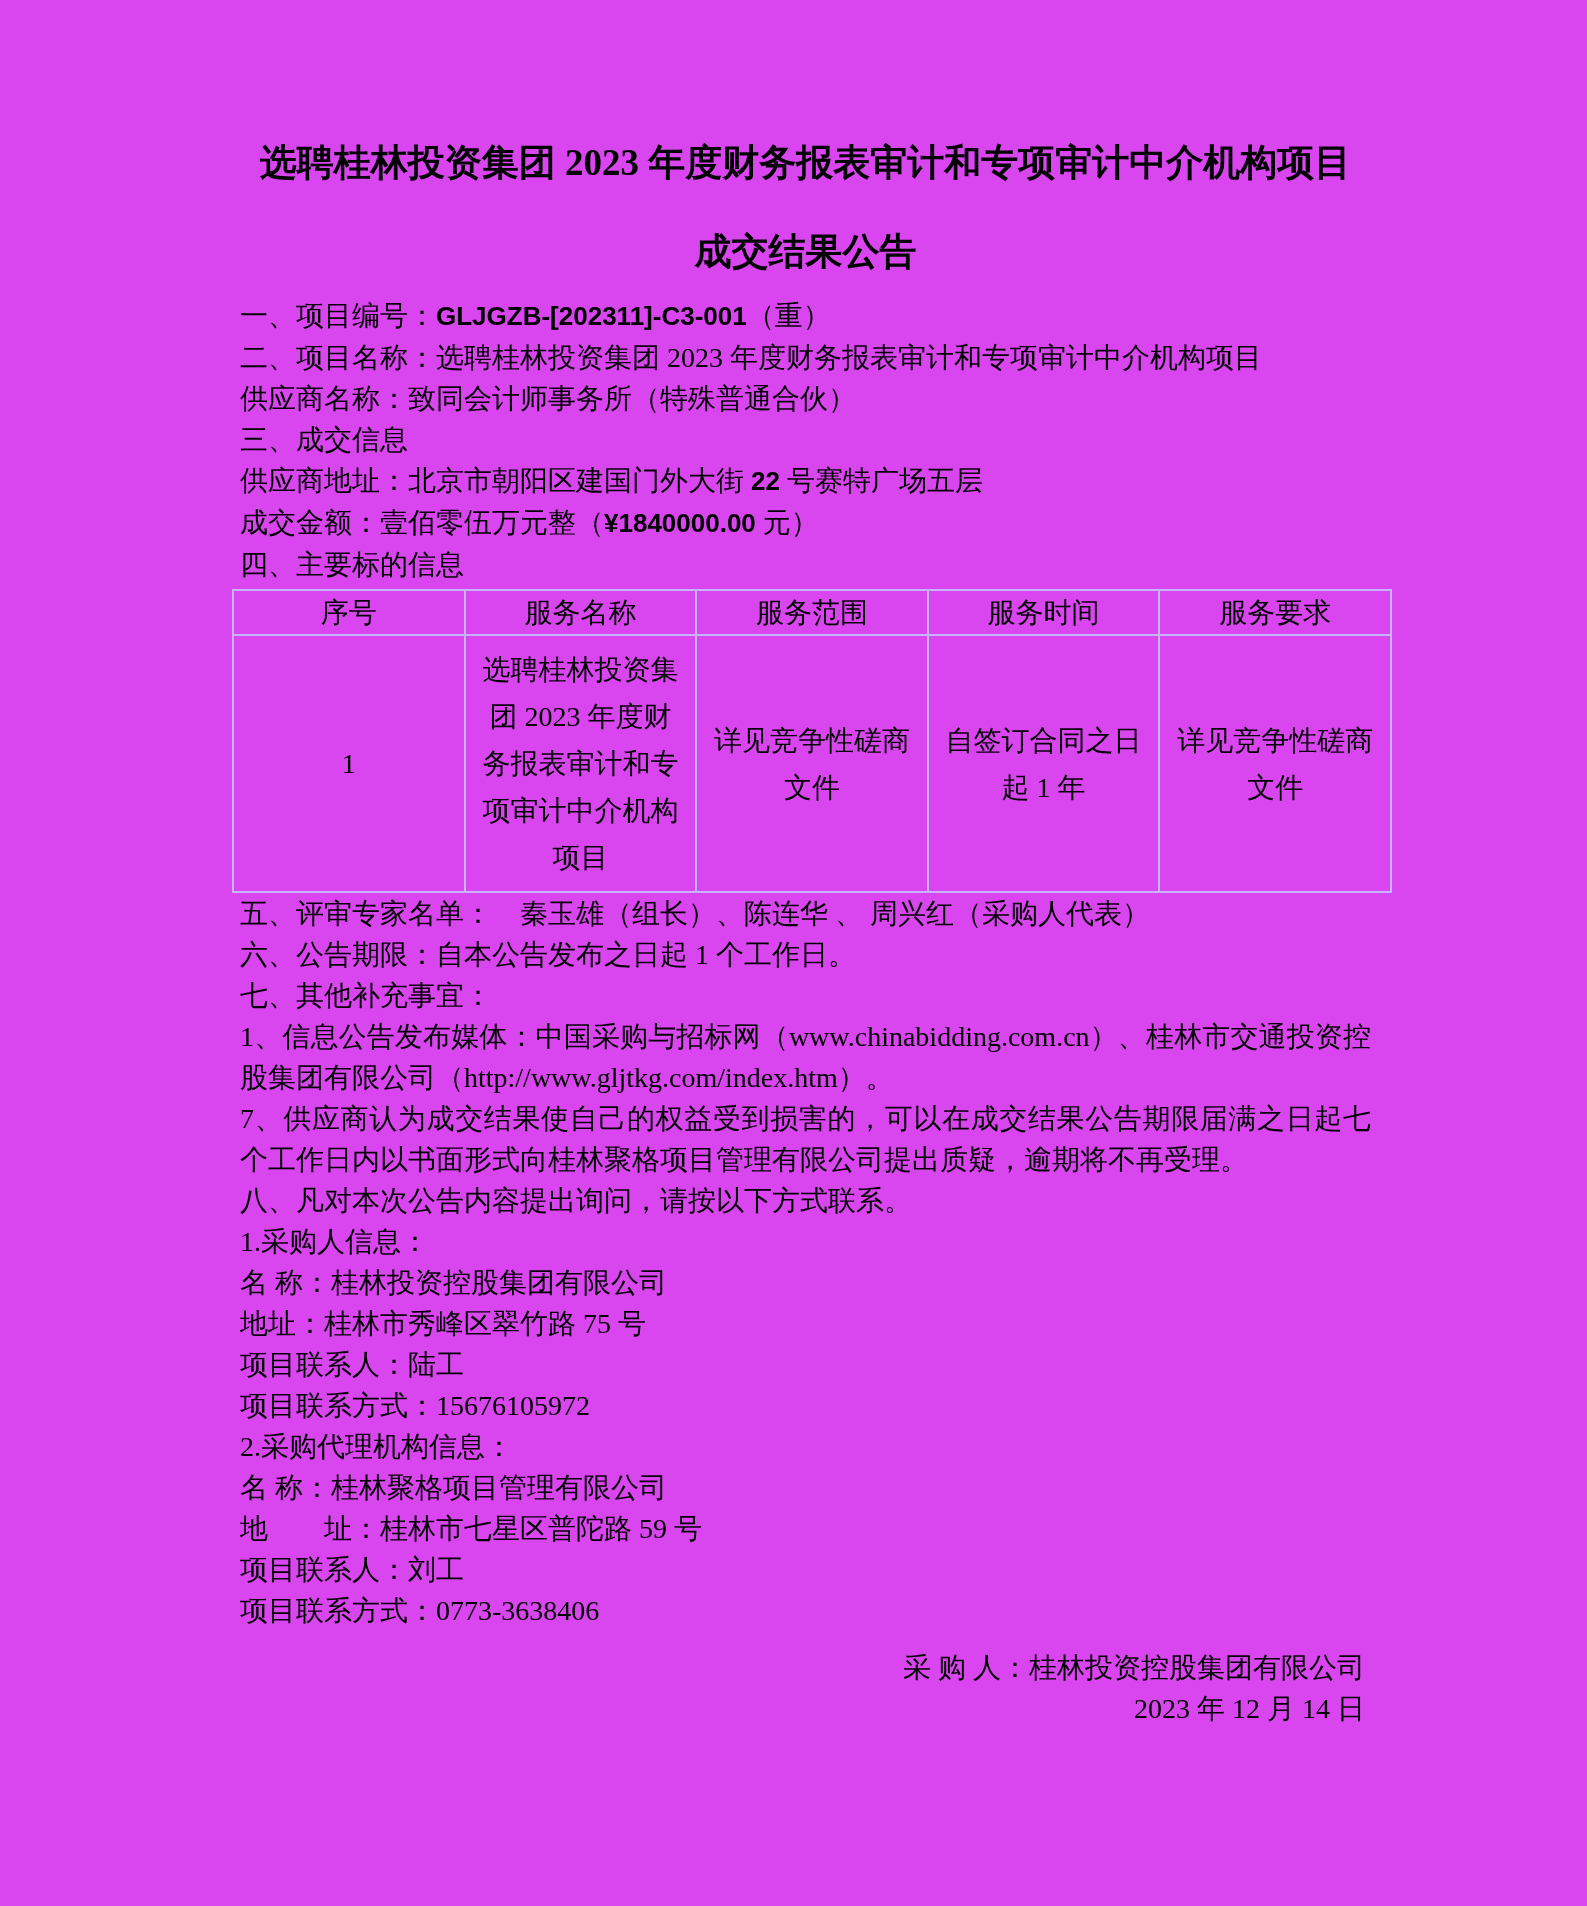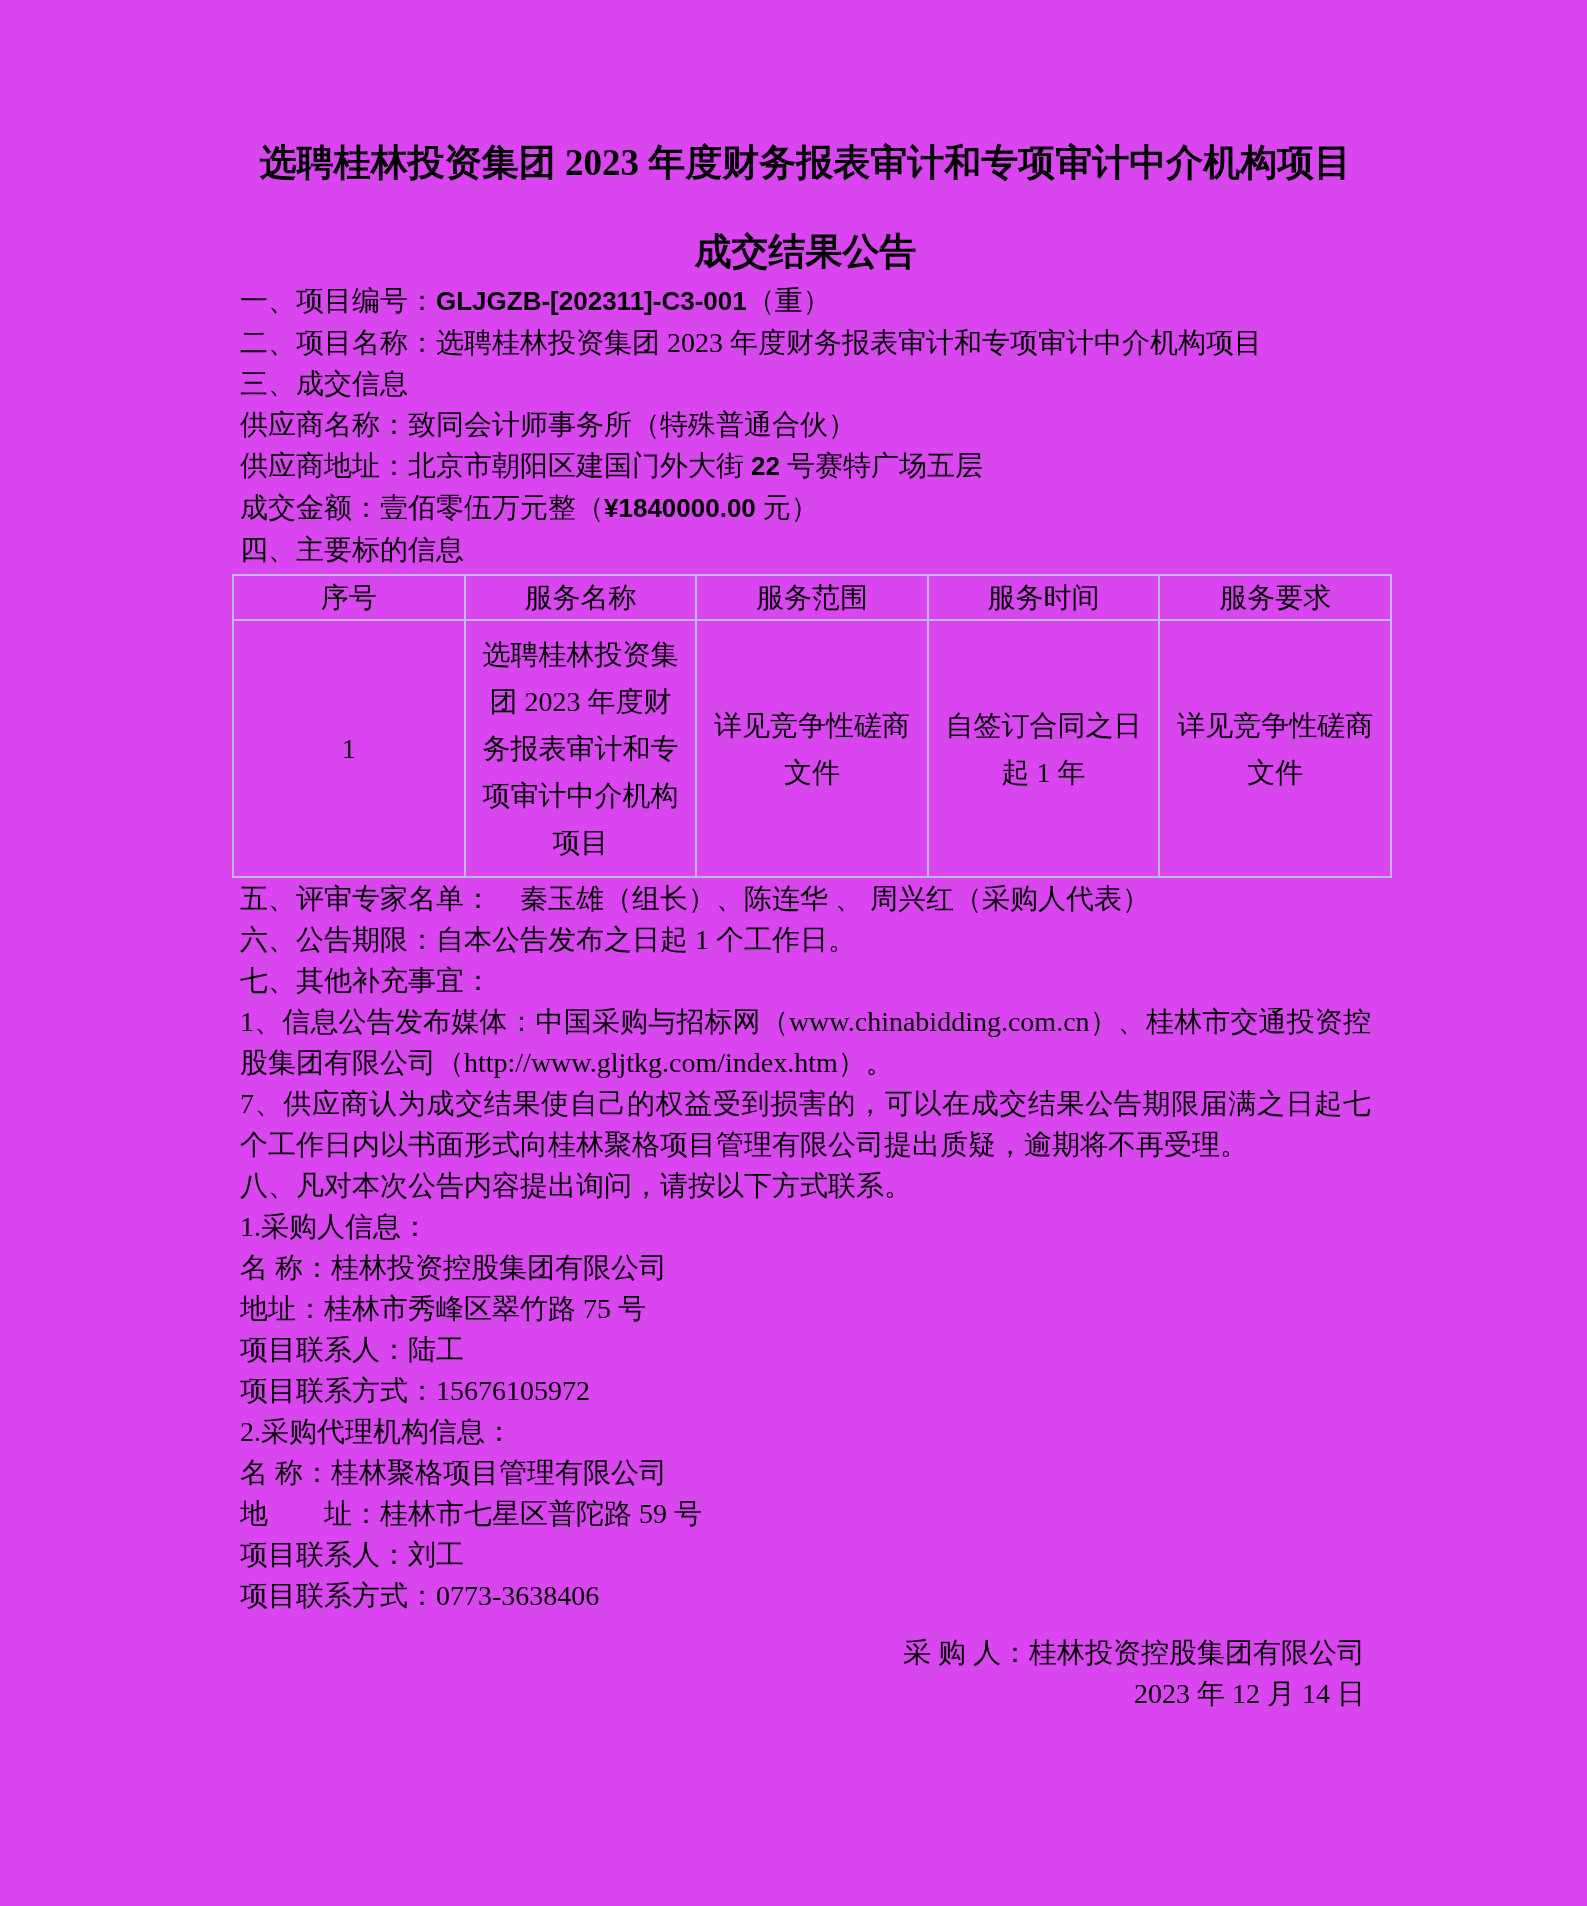--- a/index.html
+++ b/index.html
@@ -11,21 +11,21 @@
     padding:135px 216px 0 240px;
     font-family:"Liberation Serif","DejaVu Serif",serif;
     color:#000000;
     overflow:hidden;
   }
   .title-line {
     font-size:37px; line-height:56px; font-weight:bold;
     text-align:center; margin:0;
   }
   .title-line.second { margin-top:33px; }
-  .body-block { }
+  .body-block { margin-top:15px; }
   .ln {
     margin:0; font-size:28px; line-height:41px;
     white-space:pre-wrap;
   }
   .ln.wrap { white-space:normal; text-align:justify; }
   .code {
     font-family:"Liberation Sans","DejaVu Sans",sans-serif;
     font-weight:bold; font-size:26px;
   }
   table.info {
@@ -50,23 +50,23 @@
 
   <div class="title-line">选聘桂林投资集团 2023 年度财务报表审计和专项审计中介机构项目</div>
   <div class="title-line second">成交结果公告</div>
 
   <div class="body-block">
 
     <p class="ln"><span>一、项目编号：</span><span class="code">GLJGZB-[202311]-C3-001</span><span>（重）</span></p>
 
     <p class="ln">二、项目名称：选聘桂林投资集团 2023 年度财务报表审计和专项审计中介机构项目</p>
 
+    <p class="ln">供应商名称：致同会计师事务所（特殊普通合伙）</p>
+
     <p class="ln">三、成交信息</p>
-
-    <p class="ln">供应商名称：致同会计师事务所（特殊普通合伙）</p>
 
     <p class="ln"><span>供应商地址：北京市朝阳区建国门外大街 </span><span class="code">22</span><span> 号赛特广场五层</span></p>
 
     <p class="ln"><span>成交金额：壹佰零伍万元整（</span><span class="code">¥1840000.00</span><span> 元）</span></p>
 
     <p class="ln">四、主要标的信息</p>
 
     <table class="info">
       <colgroup>
         <col style="width:20%">

